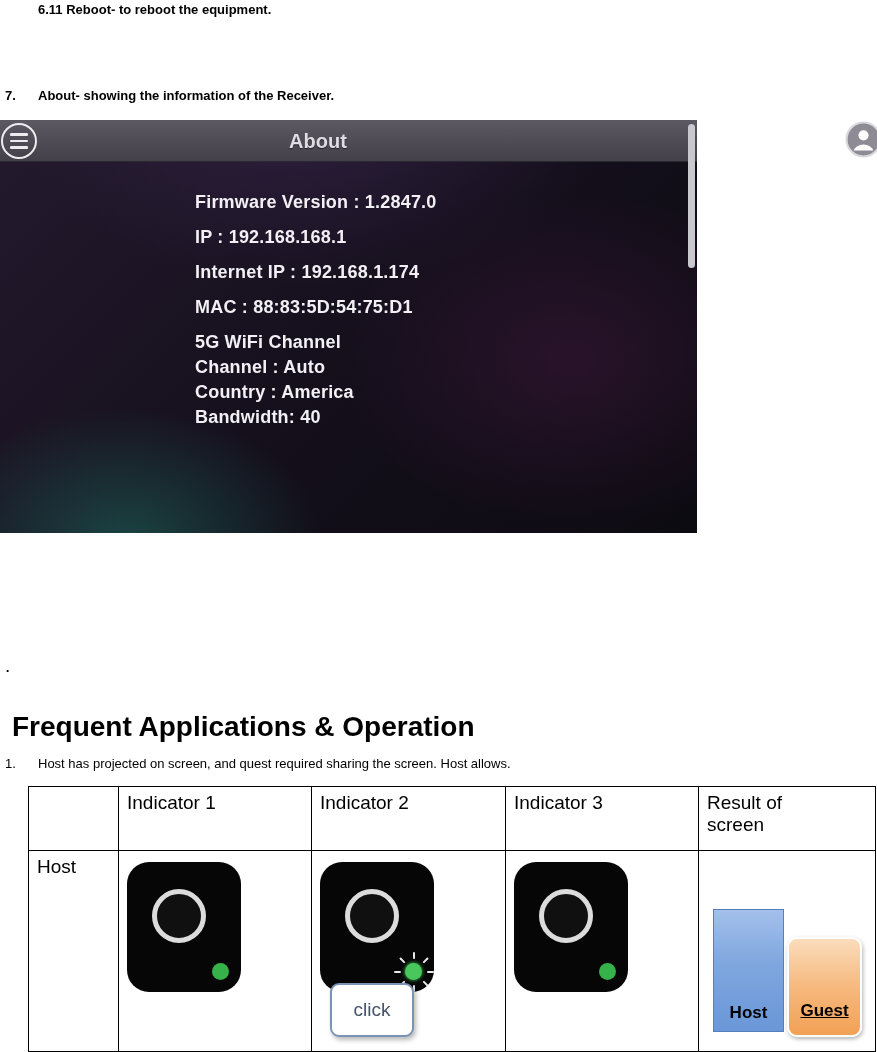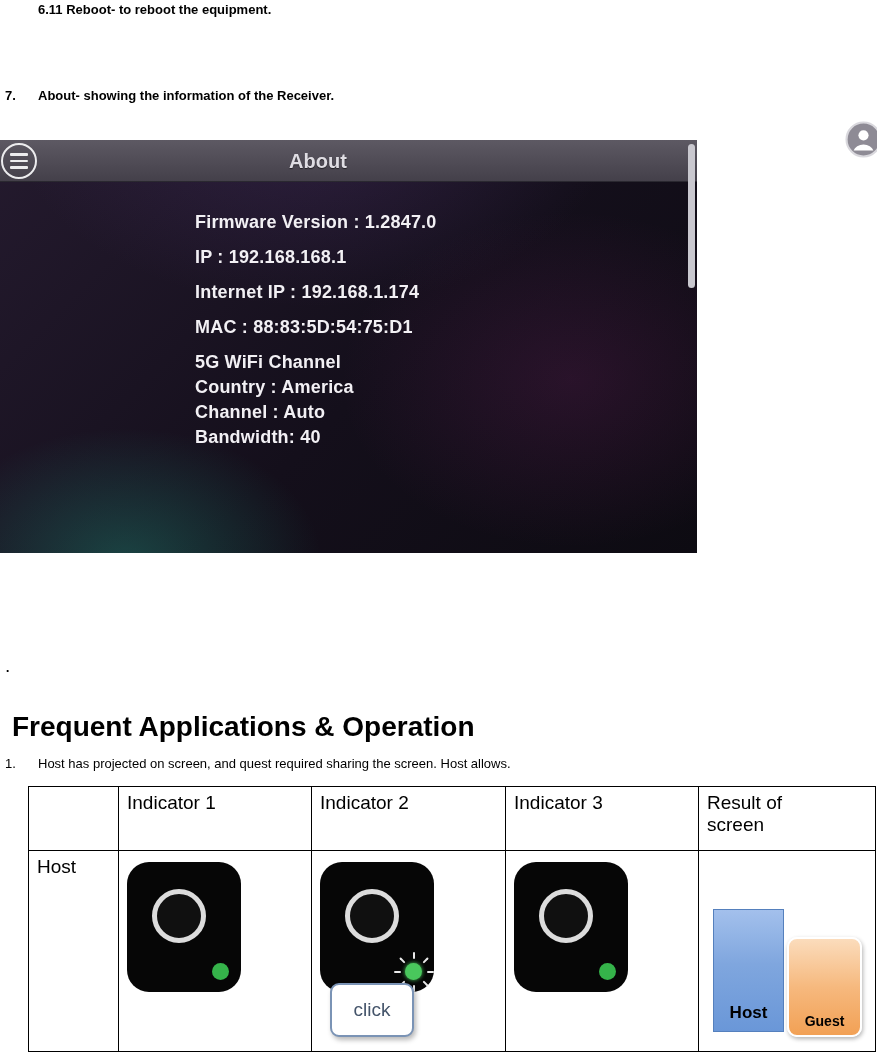--- a/index.html
+++ b/index.html
@@ -21,21 +21,20 @@
 
   
   .screenshot {
     position:absolute; left:0; top:120px; width:697px; height:413px;
     background:
       radial-gradient(280px 190px at 18% 102%, rgba(34,150,128,0.38), transparent 70%),
       radial-gradient(330px 240px at 82% 58%, rgba(160,45,135,0.17), transparent 70%),
       radial-gradient(420px 260px at 45% -5%, rgba(95,62,135,0.28), transparent 72%),
       linear-gradient(135deg, #241a2e 0%, #140f1b 55%, #0d0b12 100%);
     overflow:hidden;
-    margin-top:20px;
   }
   .ss-header {
     position:absolute; left:0; top:0; width:100%; height:42px;
     background:linear-gradient(180deg,#5d5963,#44404a);
     border-bottom:1px solid #2a2830;
   }
   .ss-title {
     position:absolute; left:318px; top:50%; transform:translate(-50%,-50%);
     font-size:20px; font-weight:bold; color:#dfdde3;
     text-shadow:0 1px 1px rgba(0,0,0,0.55);
@@ -117,21 +116,21 @@
     border:1px solid #5580bd;
     display:flex; align-items:flex-end; justify-content:center;
     padding-bottom:8px; font-weight:bold; font-size:17px; color:#000;
   }
   .btn-guest {
     position:absolute; left:88px; top:86px; width:75px; height:100px;
     background:linear-gradient(180deg,#fbdcbc 0%,#f6b97e 50%,#f2a155 100%);
     border:2px solid #ffffff; border-radius:10px;
     box-shadow:1px 2px 4px rgba(0,0,0,0.3);
     display:flex; align-items:flex-end; justify-content:center;
-    padding-bottom:6px; font-weight:bold; font-size:14px; color:#000;
+    padding-bottom:14px; font-weight:bold; font-size:17px; color:#000;text-decoration:underline;
   }
 </style>
 </head>
 <body>
 
 <div class="abs doc-text bold" style="left:38px; top:2px;">6.11 Reboot- to reboot the equipment.</div>
 
 <div class="abs doc-text bold list-row" style="left:5px; top:88px; width:860px;">
   <span class="list-num">7.</span>
   <span>About- showing the information of the Receiver.</span>
@@ -148,22 +147,22 @@
   </div>
 
   <div class="ss-scrollbar"></div>
 
   <div class="ss-info">
     <div class="ss-line">Firmware Version : 1.2847.0</div>
     <div class="ss-line">IP : 192.168.168.1</div>
     <div class="ss-line">Internet IP : 192.168.1.174</div>
     <div class="ss-line">MAC : 88:83:5D:54:75:D1</div>
     <div class="ss-line2">5G WiFi Channel</div>
+    <div class="ss-line2">Channel : Auto</div>
     <div class="ss-line2">Country : America</div>
-    <div class="ss-line2">Channel : Auto</div>
     <div class="ss-line2">Bandwidth: 40</div>
   </div>
 </div>
 
 <div class="profile-icon">
   <svg viewBox="0 0 24 24" width="37" height="37">
     <circle cx="12" cy="12" r="11" fill="#8e8b95"></circle>
     <circle cx="12" cy="12" r="11" fill="none" stroke="#d9d8dd" stroke-width="1.4"></circle>
     <circle cx="12" cy="9.3" r="3.3" fill="#ffffff"></circle>
     <path d="M5.6 19.2 a6.6 5.2 0 0 1 12.8 0 z" fill="#ffffff"></path>

